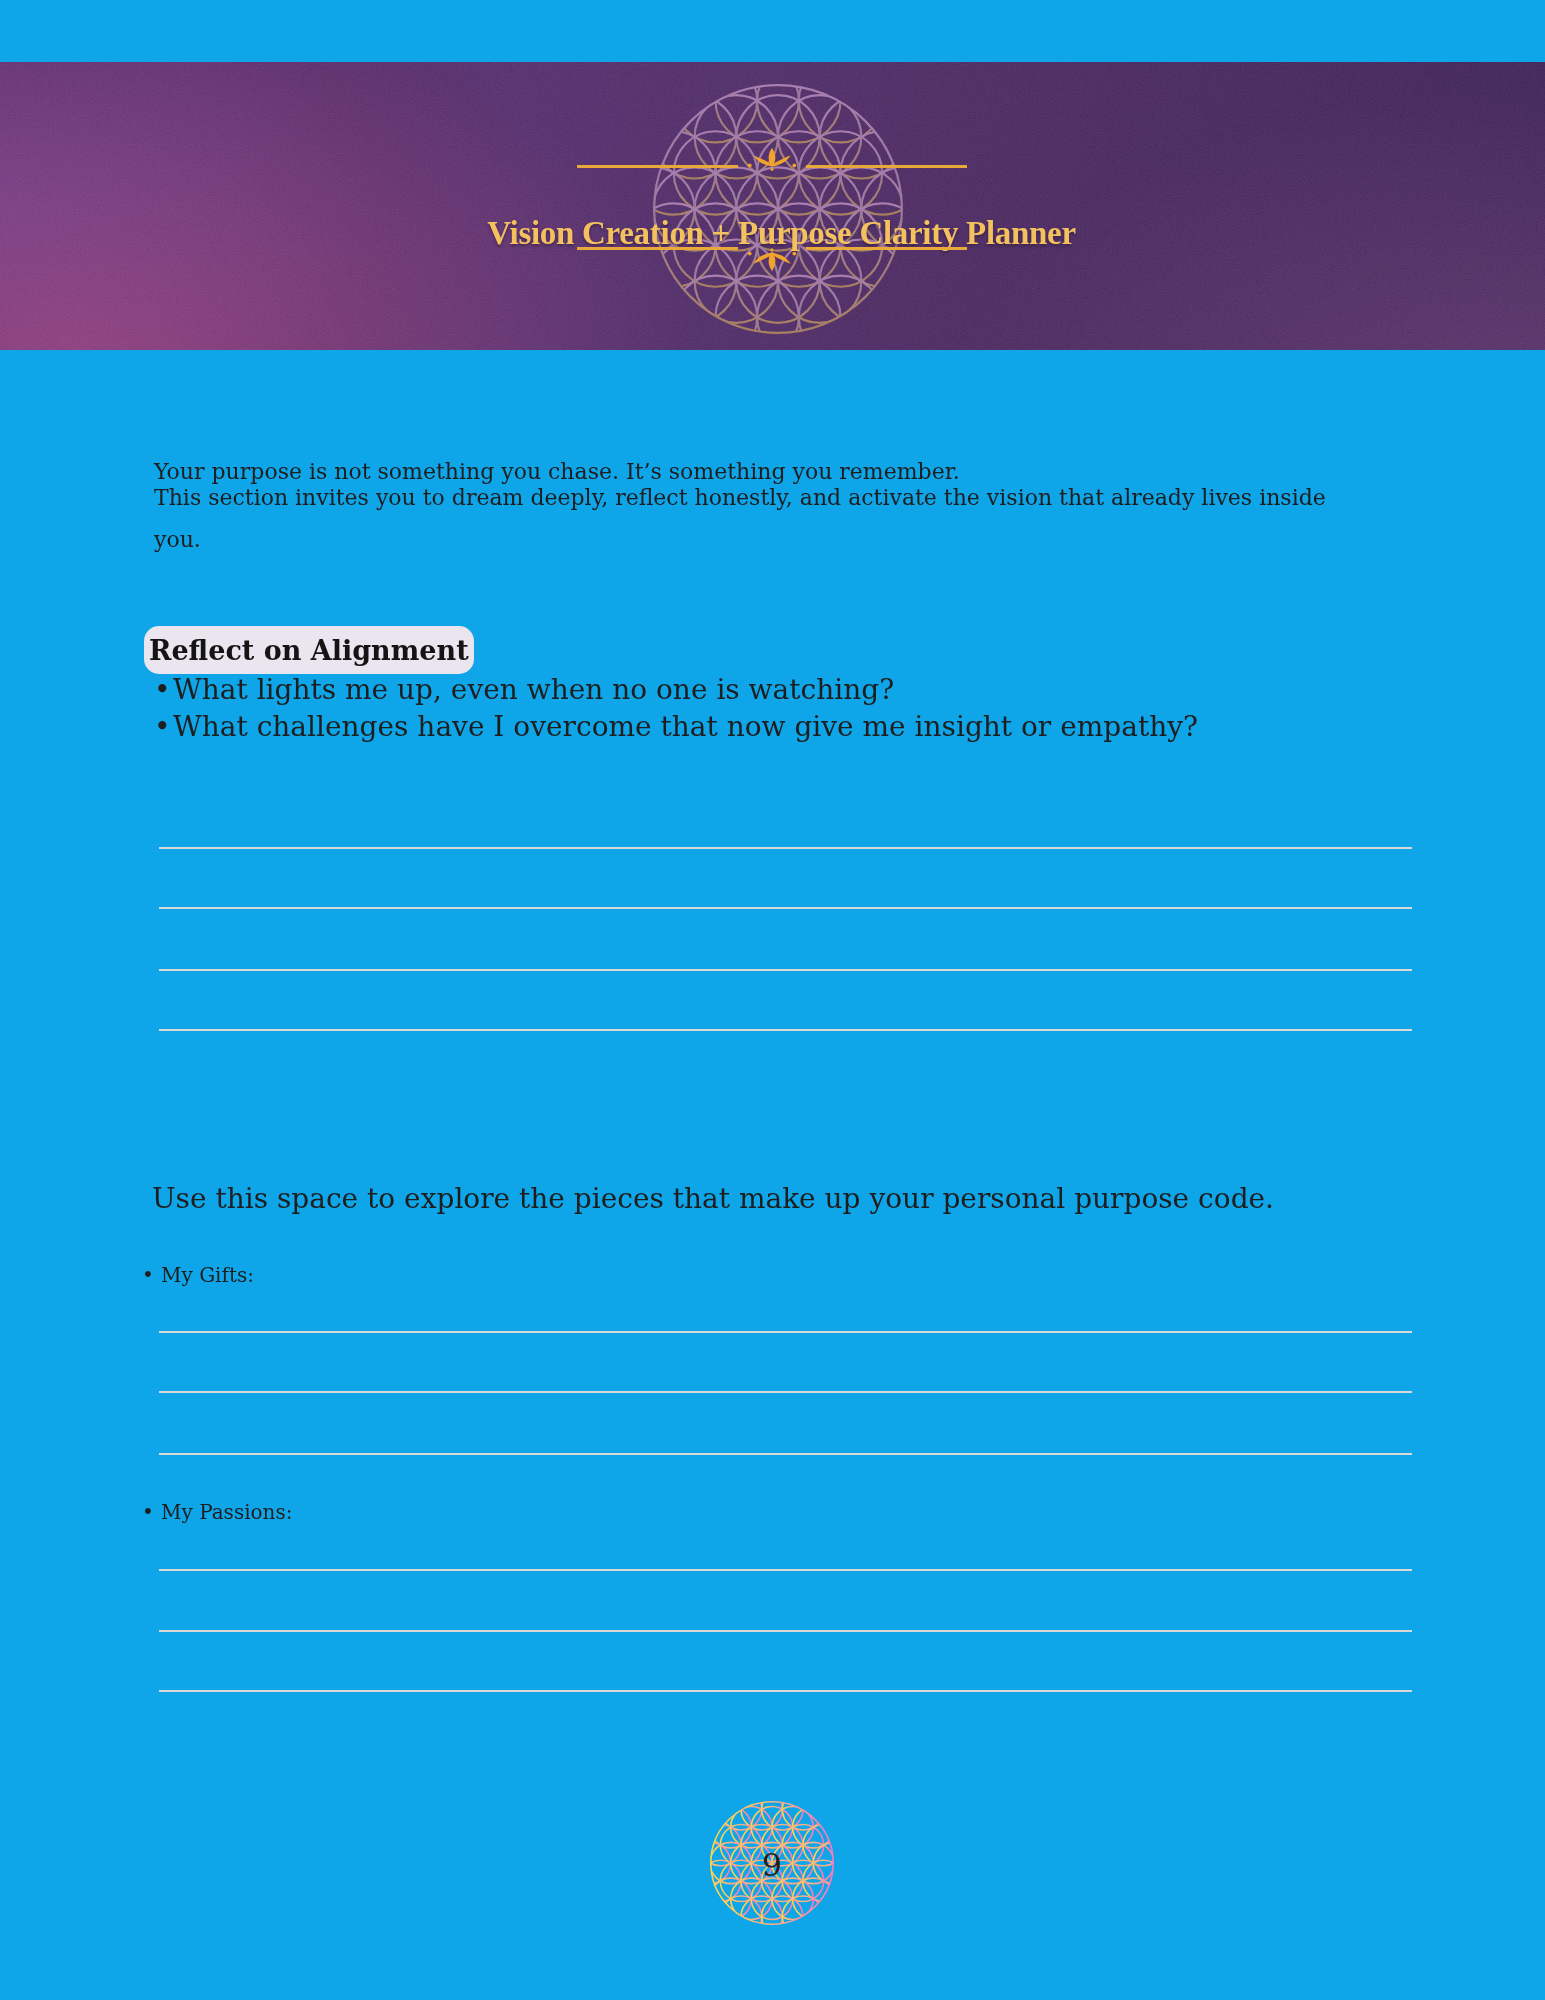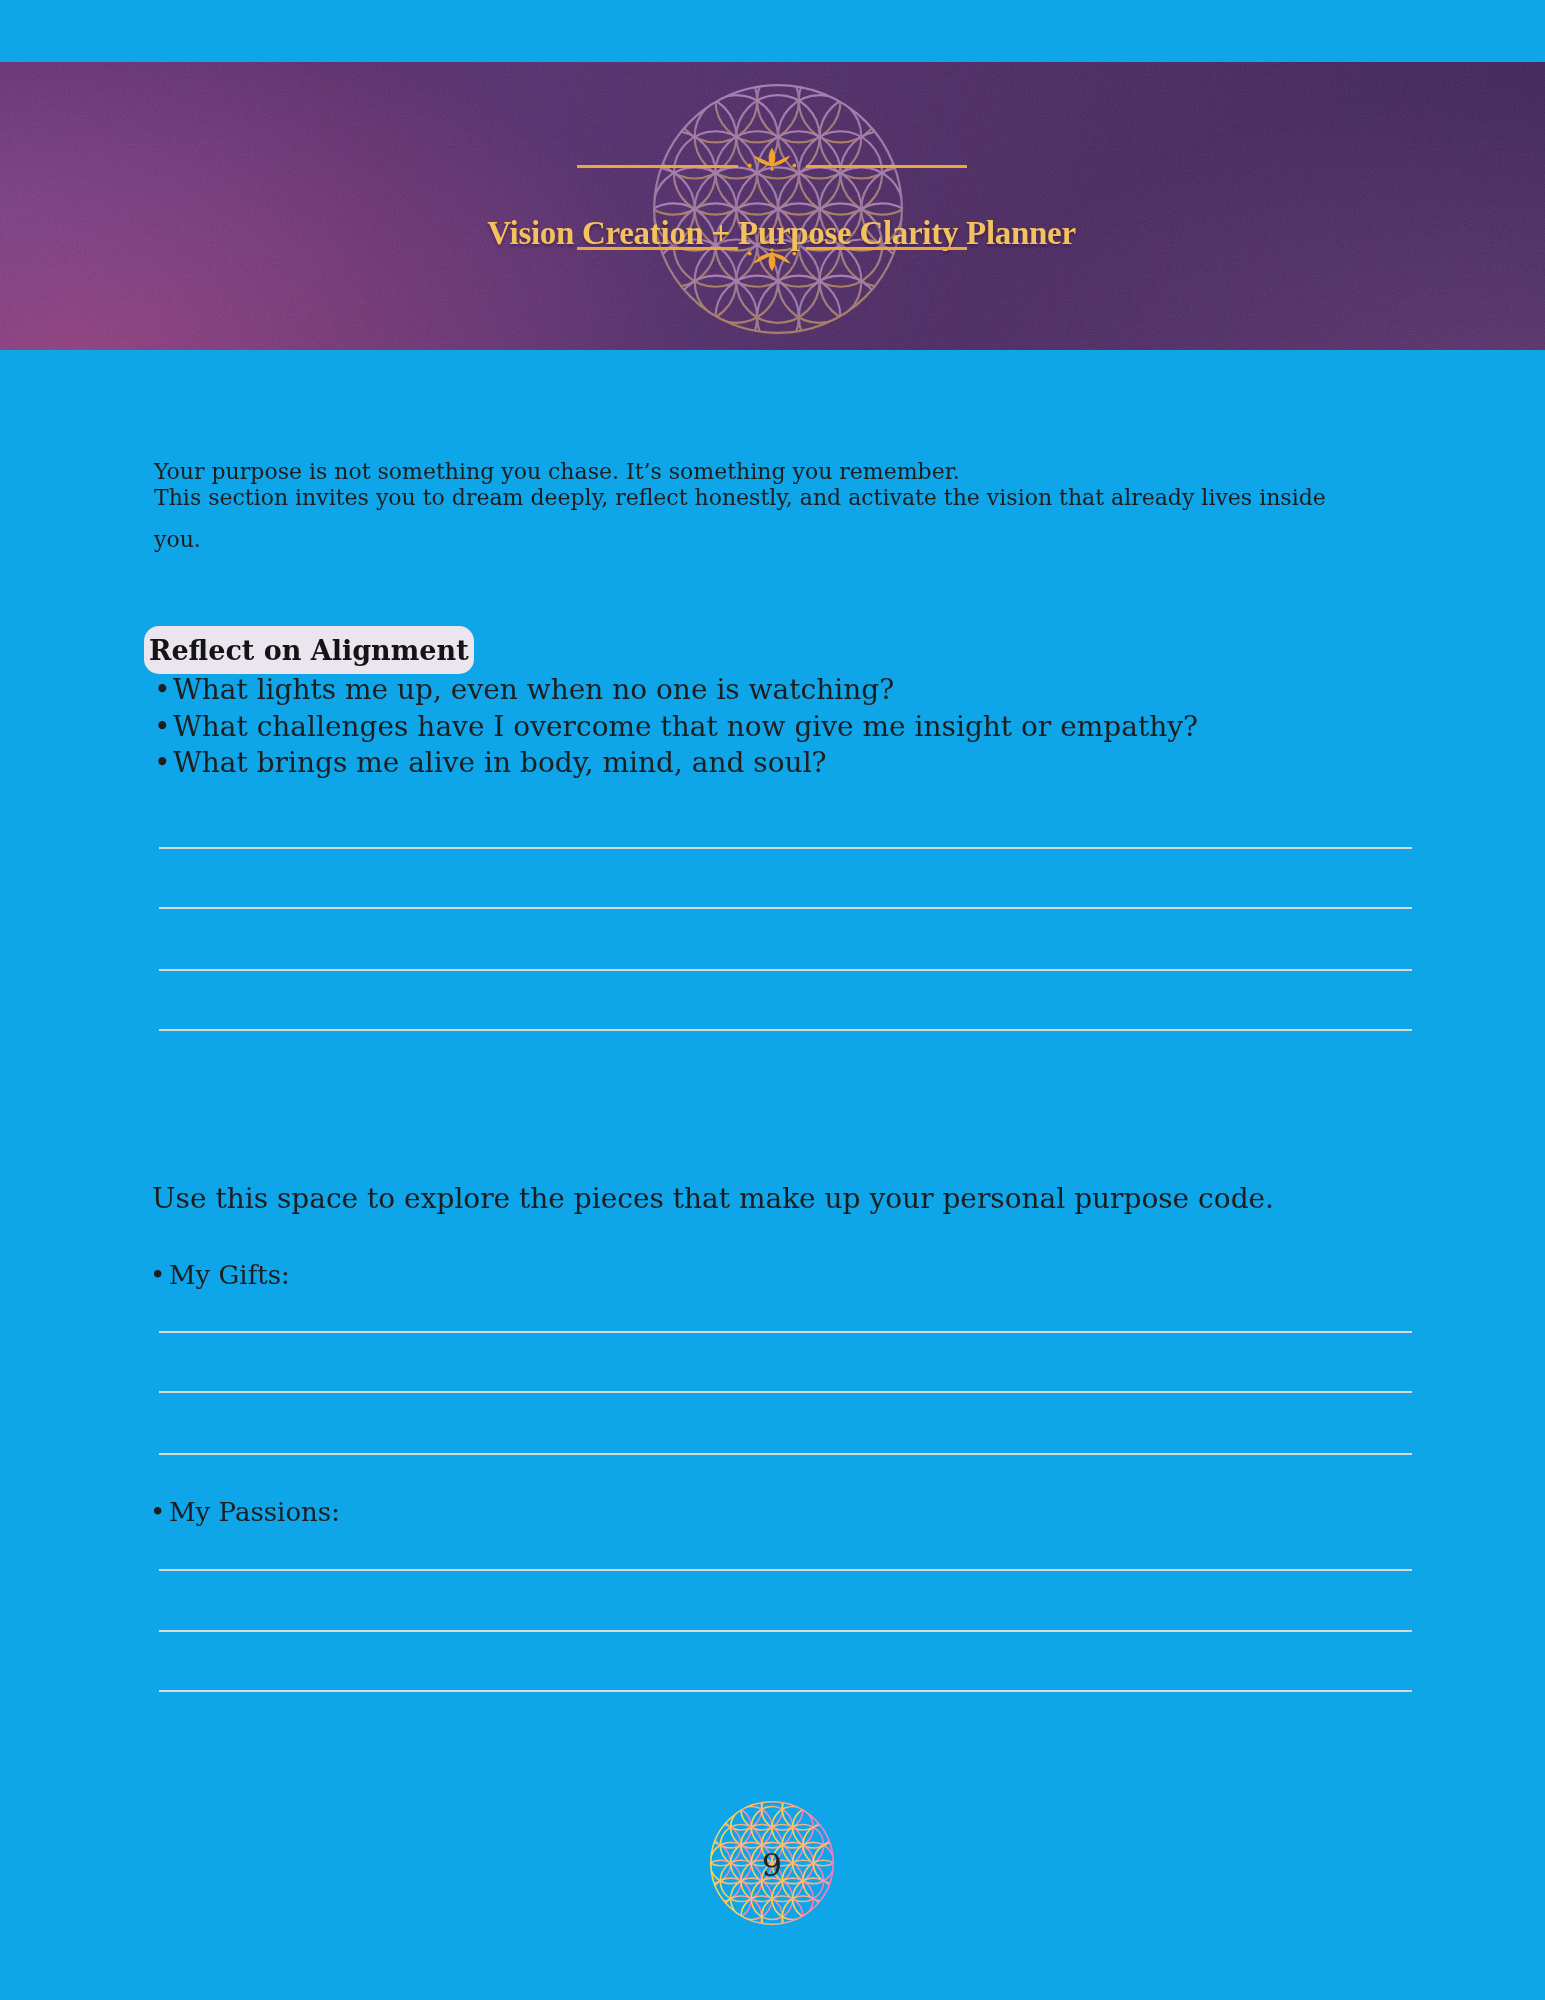--- a/index.html
+++ b/index.html
@@ -66,21 +66,21 @@
     color:#141414;
     white-space:nowrap;
   }
   .pill-alignment{left:144px;top:626px;}
   .pill-blueprint{left:141px;top:1095px;}
   .bullet-list{position:absolute;left:154px;top:672px;margin:0;padding:0;list-style:none;font-size:28px;line-height:36.5px;}
   .bullet-list li{white-space:nowrap;}
   .bullet-list li::before,
   .prompt::before{content:"\2022";display:inline-block;width:19px;}
   .section-subtitle{position:absolute;left:152px;top:1150px;font-size:28px;line-height:42px;white-space:nowrap;}
-  .prompt{position:absolute;left:150px;font-size:26px;line-height:34px;white-space:nowrap;}
+  .prompt{position:absolute;left:142px;font-size:20px;line-height:34px;white-space:nowrap;}
   .prompt-gifts{top:1258px;}
   .prompt-passions{top:1495px;}
   .write-line{position:absolute;left:159px;width:1253px;height:0;border-top:2px solid var(--writing-line,#d9d9d9);}
   .page-number{
     position:absolute;
     left:708px;top:1845px;
     width:128px;
     text-align:center;
     font-size:32px;
     line-height:40px;
@@ -192,21 +192,20 @@
   <p class="intro-p intro-p1">Your purpose is not something you chase. It’s something you remember.</p>
   <div class="intro-p intro-p2">
     <div>This section invites you to dream deeply, reflect honestly, and activate the vision that already lives inside</div>
     <div>you.</div>
   </div>
 
   <div class="pill-heading pill-alignment">Reflect on Alignment</div>
   <ul class="bullet-list">
     <li>What lights me up, even when no one is watching?</li>
     <li>What challenges have I overcome that now give me insight or empathy?</li>
-    <li>What brings me alive in body, mind, and soul?</li>
   </ul>
   <div class="write-line" style="top:847px"></div>
   <div class="write-line" style="top:907px"></div>
   <div class="write-line" style="top:969px"></div>
   <div class="write-line" style="top:1029px"></div>
 
   <p class="section-subtitle">Use this space to explore the pieces that make up your personal purpose code.</p>
 
   <div class="prompt prompt-gifts"><span>My Gifts:</span></div>
   <div class="write-line" style="top:1331px"></div>

